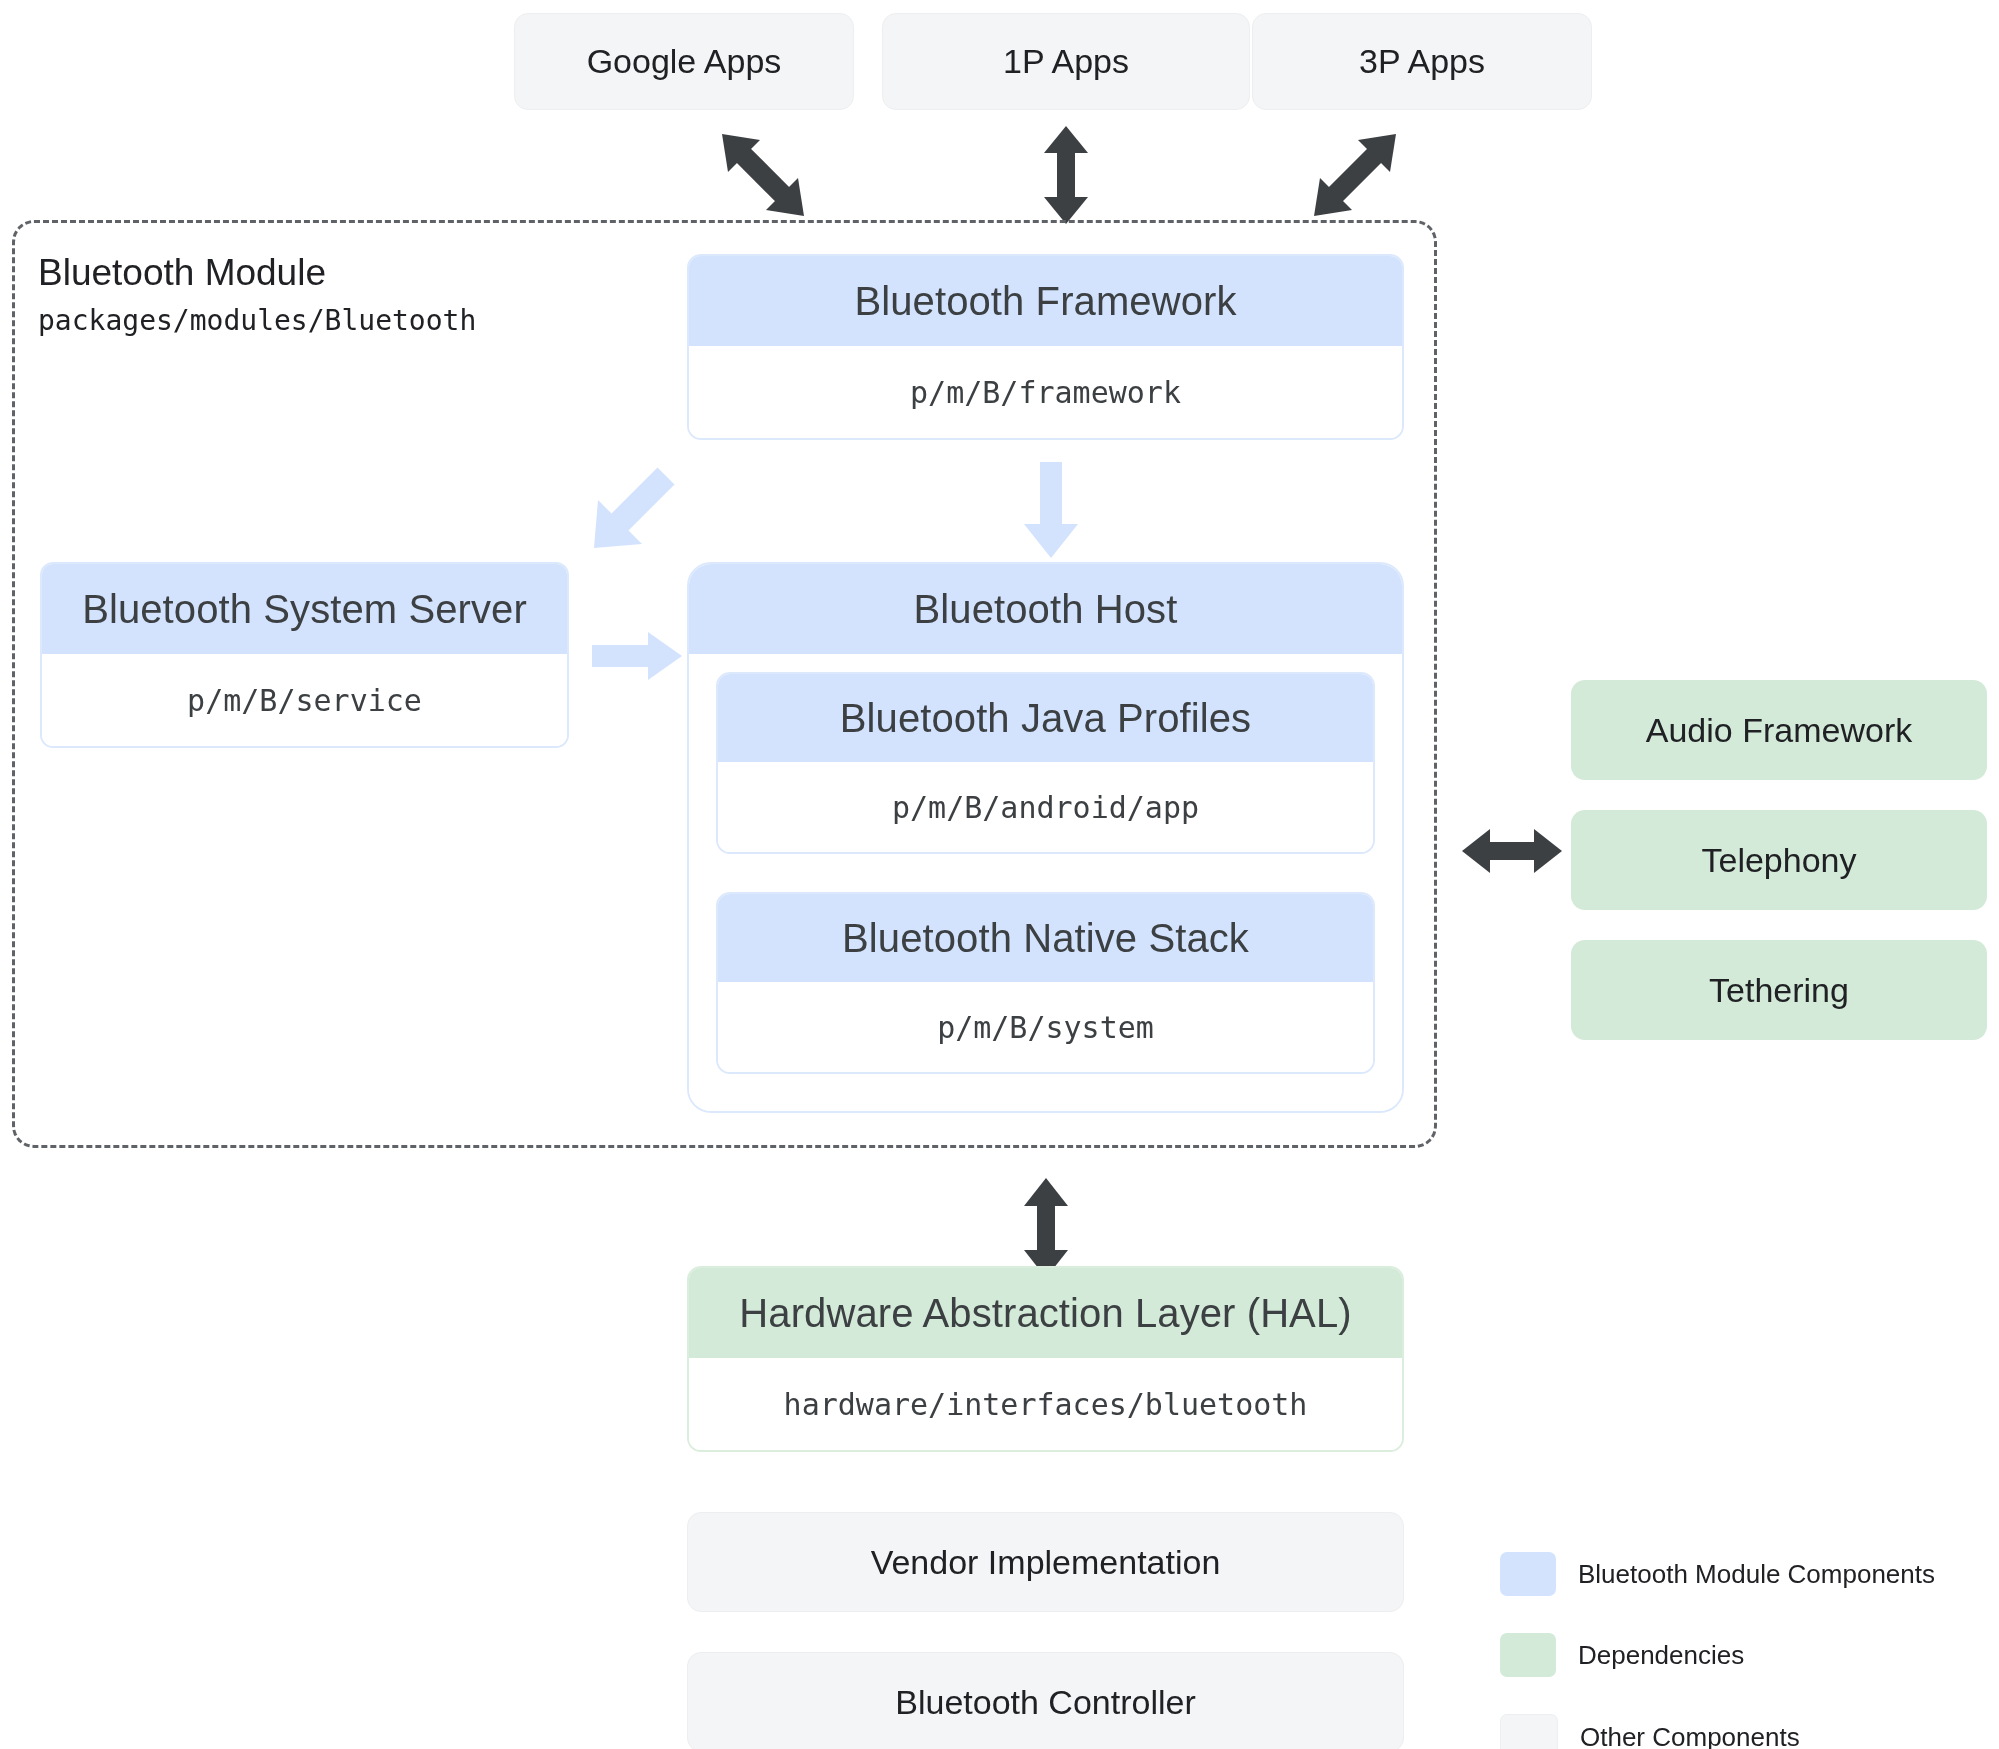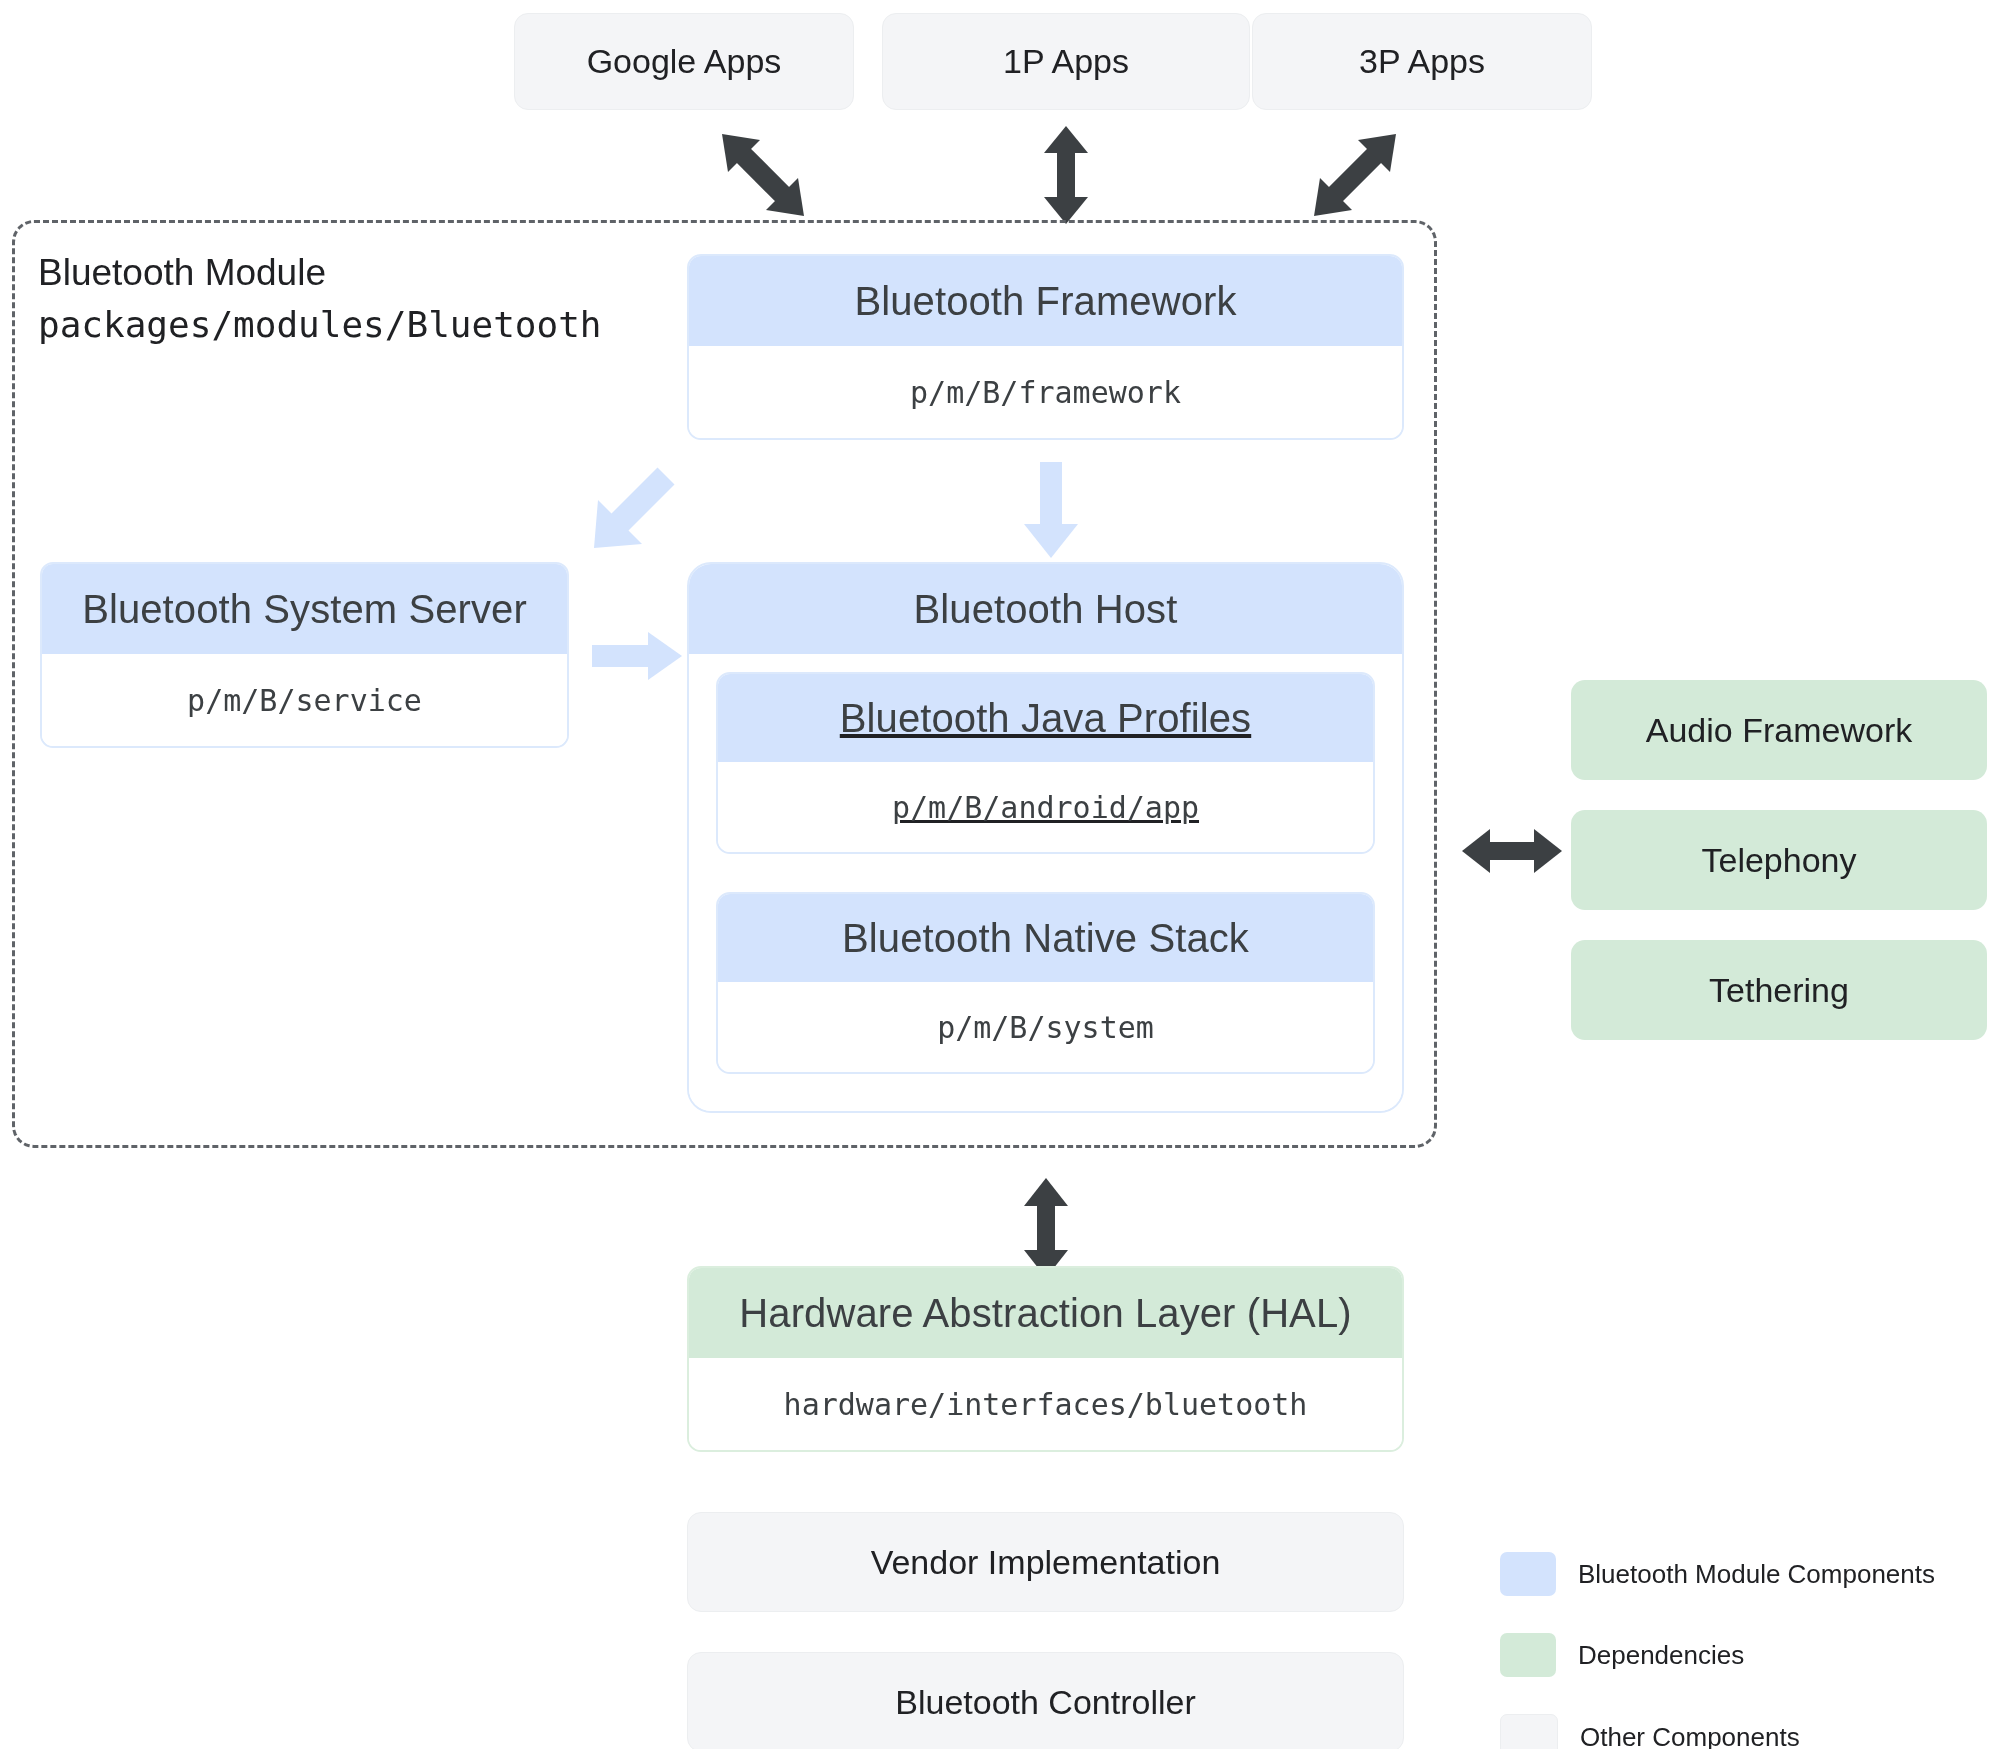--- a/index.html
+++ b/index.html
@@ -64,21 +64,21 @@
     border-radius: 22px;
     background: transparent;
   }
   #module-title {
     font-size: 37px;
     color: #202124;
     white-space: nowrap;
   }
   #module-path {
     font-family: "DejaVu Sans Mono", monospace;
-    font-size: 36px;
+    font-size: 28px;
     color: #202124;
     white-space: nowrap;
   }
 
   
   #legend { display: flex; flex-direction: column; gap: 37px; }
   .legend-row { display: flex; align-items: center; gap: 22px; }
   .legend-swatch { width: 56px; height: 44px; border-radius: 7px; }
   .legend-label { font-size: 26px; color: #202124; white-space: nowrap; }
 
@@ -165,21 +165,21 @@
     <svg width="90" height="52" viewBox="0 0 90 52">
       <rect x="0" y="15" width="58" height="22" fill="#d3e3fd"></rect>
       <polygon points="90,26 56,50 56,2" fill="#d3e3fd"></polygon>
     </svg>
   </div>
 
   <div class="abs card blue-card" style="left:687px; top:562px; width:717px; height:551px;border-radius:24px;">
     <div class="card-head" style="height:90px;">Bluetooth Host</div>
     <div style="height:457px; background:#ffffff; position:relative;">
 
-      <div class="abs card blue-card" style="left:27px; top:18px; width:659px; height:182px;text-decoration:underline;">
+      <div class="abs card blue-card" style="left:27px; top:18px; width:659px; height:182px;">
         <div class="card-head" style="height:88px;">Bluetooth Java Profiles</div>
         <div class="card-path" style="height:90px;">p/m/B/android/app</div>
       </div>
 
       <div class="abs card blue-card" style="left:27px; top:238px; width:659px; height:182px;">
         <div class="card-head" style="height:88px;">Bluetooth Native Stack</div>
         <div class="card-path" style="height:90px;">p/m/B/system</div>
       </div>
 
     </div>

